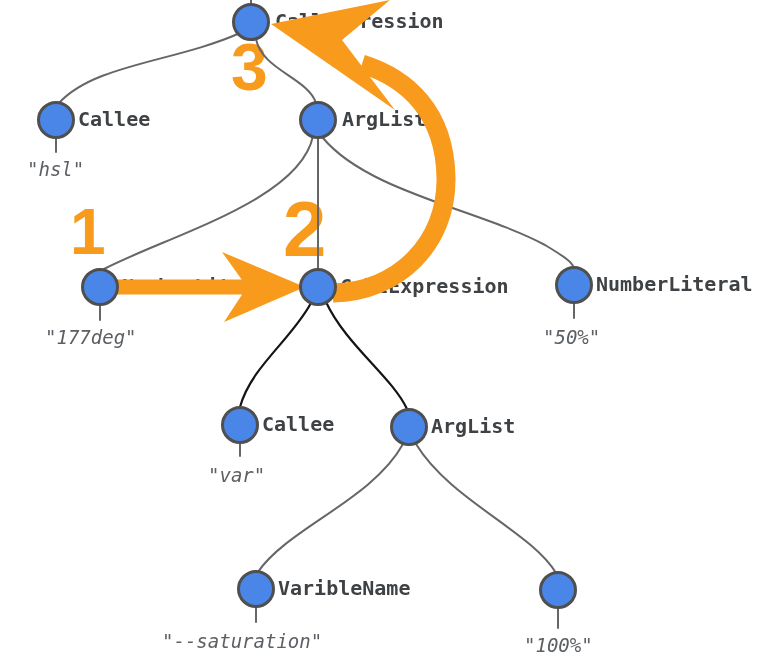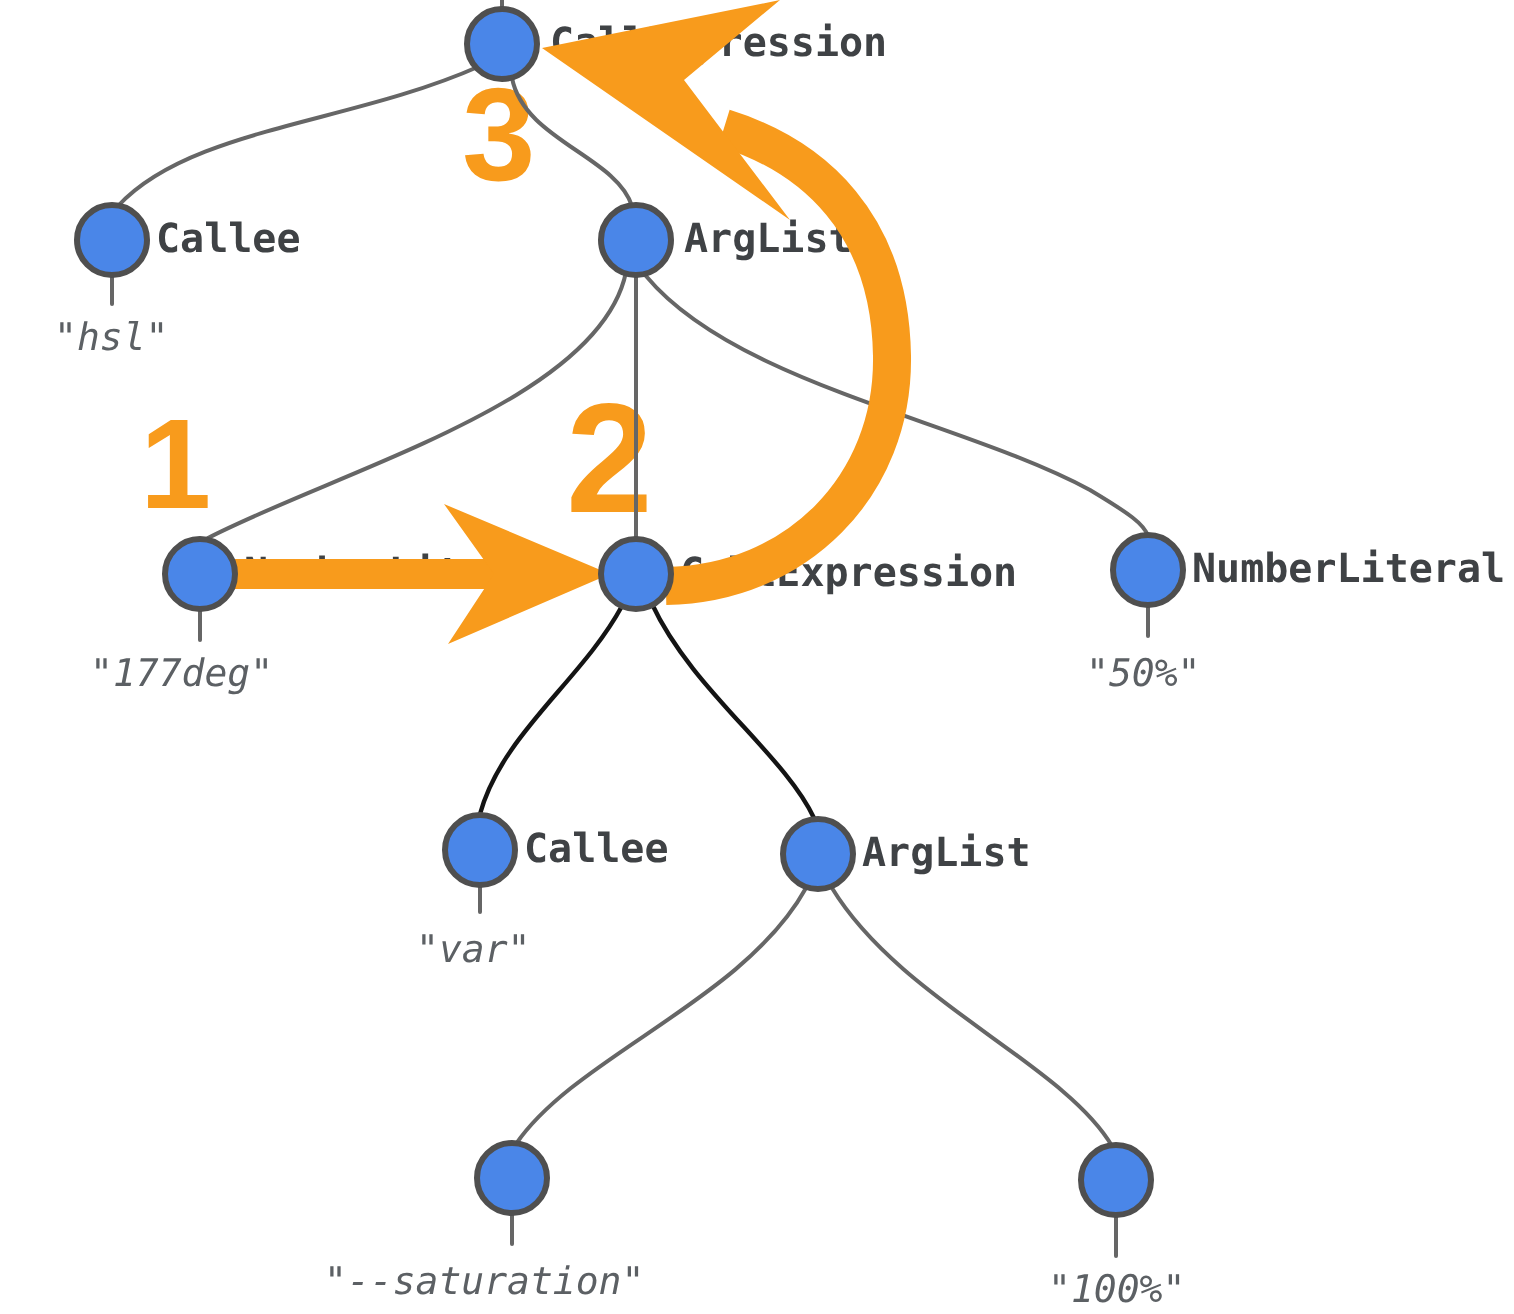--- a/index.html
+++ b/index.html
@@ -47,20 +47,21 @@
   <div id="step3" class="step-num">3</div>
 
   <div class="node-label" style="left:275px;top:9px">CallExpression</div>
   <div class="node-label" style="left:78px;top:107px">Callee</div>
   <div class="node-label" style="left:342px;top:107px">ArgList</div>
   <div class="node-label" style="left:122px;top:274px">NumberLiteral</div>
   <div class="node-label" style="left:340px;top:274px">CallExpression</div>
   <div class="node-label" style="left:596px;top:272px">NumberLiteral</div>
   <div class="node-label" style="left:262px;top:412px">Callee</div>
   <div class="node-label" style="left:431px;top:414px">ArgList</div>
+  <div class="node-label" style="left:278px;top:576px">VaribleName</div>
 
   <div class="node-value" style="left:27px;top:158px">"hsl"</div>
   <div class="node-value" style="left:45px;top:326px">"177deg"</div>
   <div class="node-value" style="left:543px;top:326px">"50%"</div>
   <div class="node-value" style="left:208px;top:464px">"var"</div>
   <div class="node-value" style="left:162px;top:630px">"--saturation"</div>
   <div class="node-value" style="left:524px;top:634px">"100%"</div>
 
   <svg id="edges" class="layer" viewBox="0 0 757 657">
     <g fill="none" stroke="#666666" stroke-width="2" stroke-linecap="round">

